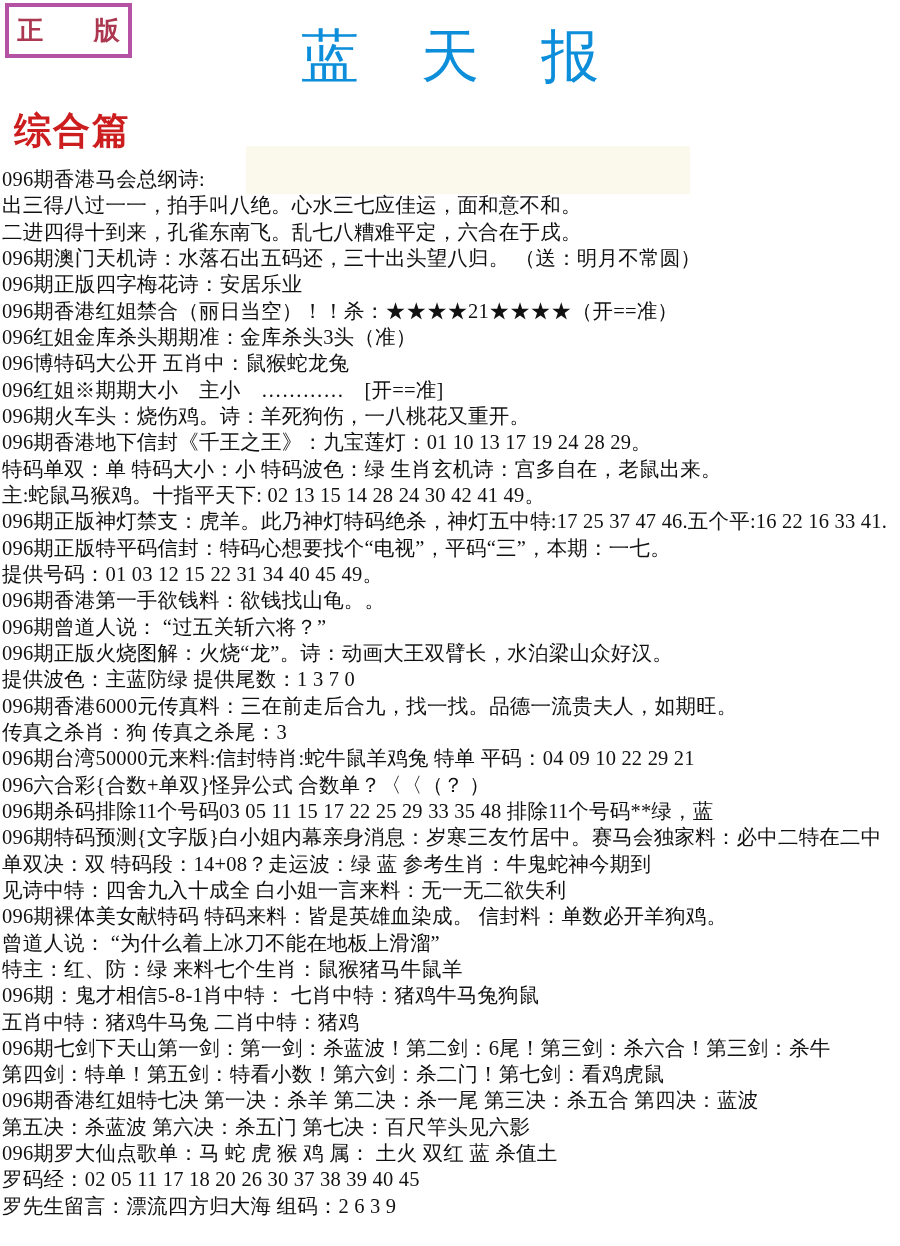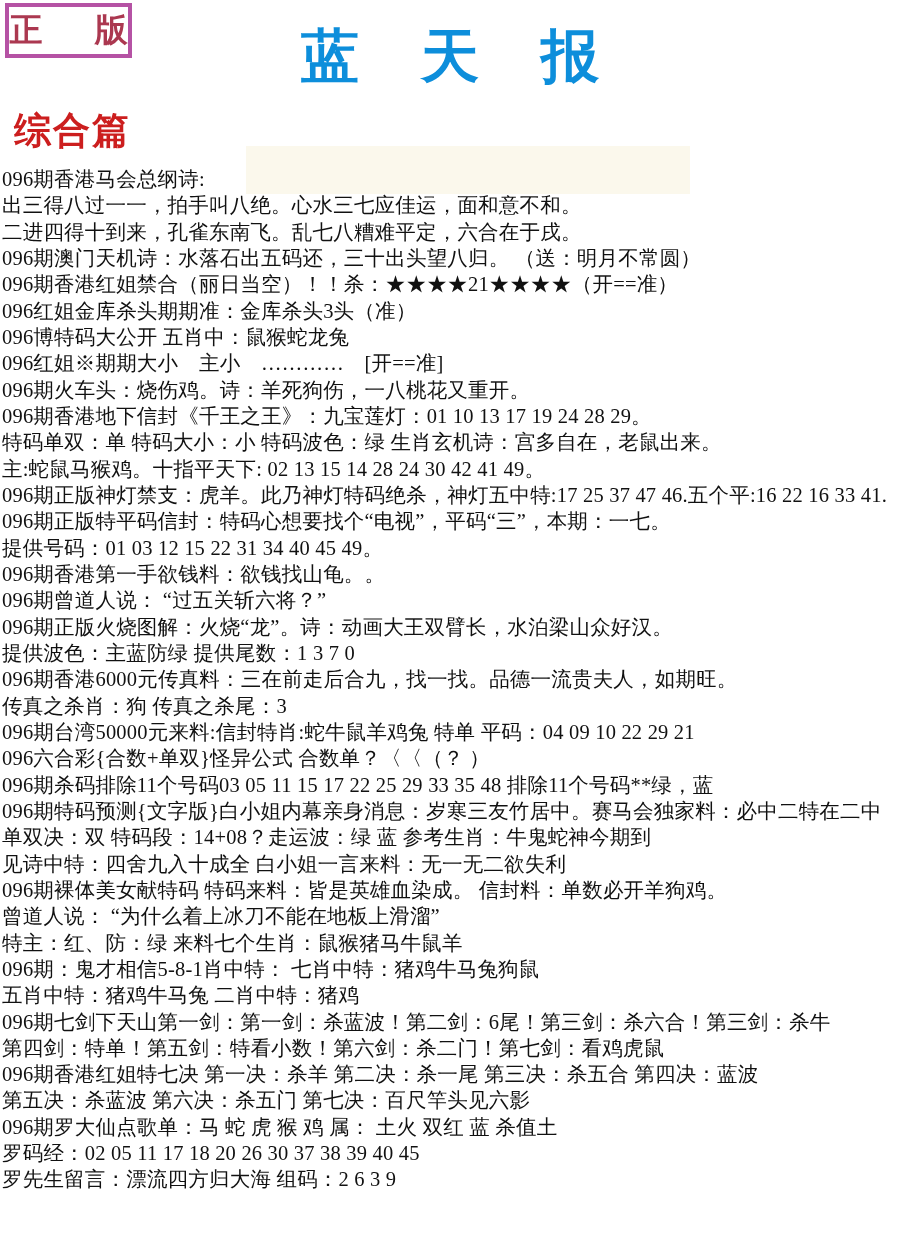--- a/index.html
+++ b/index.html
@@ -9,29 +9,29 @@
     position:relative;
     overflow:hidden;
     font-family:"Liberation Serif","DejaVu Serif",serif;
     color:var(--body-text,#111111);
   }
   .badge {
     position:absolute; left:5px; top:3px;
     width:97px; height:47px;
     border:4px solid var(--badge-border,#b552a4);
     color:var(--badge-text,#ab3850);
-    font-size:33px; font-weight:bold;
+    font-size:26px; font-weight:bold;
     display:flex; align-items:center; justify-content:center;
     letter-spacing:22px; padding-left:22px; box-sizing:content-box;
     white-space:nowrap;
   }
   .masthead {
     position:absolute; top:18px; left:0; width:100%;
     text-align:center;
-    font-size:58px; font-weight:bold;
+    font-size:58px; font-weight:normal;
     color:var(--title-blue,#0d8edb);
     letter-spacing:62px; padding-left:62px;
     box-sizing:border-box;
     white-space:nowrap;
   }
   .section-title {
     position:absolute; top:94px; left:14px;
     font-size:37px; font-weight:bold;
     color:var(--section-red,#cc1e1e);
     letter-spacing:2px;
@@ -62,20 +62,21 @@
 
 <div class="section-title">综合篇</div>
 
 <div class="highlight-strip"></div>
 
 <div class="report-body">
     <div class="line">096期香港马会总纲诗:</div>
     <div class="line">出三得八过一一，拍手叫八绝。心水三七应佳运，面和意不和。</div>
     <div class="line">二进四得十到来，孔雀东南飞。乱七八糟难平定，六合在于戌。</div>
     <div class="line">096期澳门天机诗：水落石出五码还，三十出头望八归。 （送：明月不常圆）</div>
+    <div class="line">096期正版四字梅花诗：安居乐业</div>
     <div class="line">096期香港红姐禁合（丽日当空）！！杀：★★★★21★★★★（开==准）</div>
     <div class="line">096红姐金库杀头期期准：金库杀头3头（准）</div>
     <div class="line">096博特码大公开 五肖中：鼠猴蛇龙兔</div>
     <div class="line">096红姐※期期大小　主小　…………　[开==准]</div>
     <div class="line">096期火车头：烧伤鸡。诗：羊死狗伤，一八桃花又重开。</div>
     <div class="line">096期香港地下信封《千王之王》：九宝莲灯：01 10 13 17 19 24 28 29。</div>
     <div class="line">特码单双：单 特码大小：小 特码波色：绿 生肖玄机诗：宫多自在，老鼠出来。</div>
     <div class="line">主:蛇鼠马猴鸡。十指平天下: 02 13 15 14 28 24 30 42 41 49。</div>
     <div class="line">096期正版神灯禁支：虎羊。此乃神灯特码绝杀，神灯五中特:17 25 37 47 46.五个平:16 22 16 33 41.</div>
     <div class="line">096期正版特平码信封：特码心想要找个“电视”，平码“三”，本期：一七。</div>

